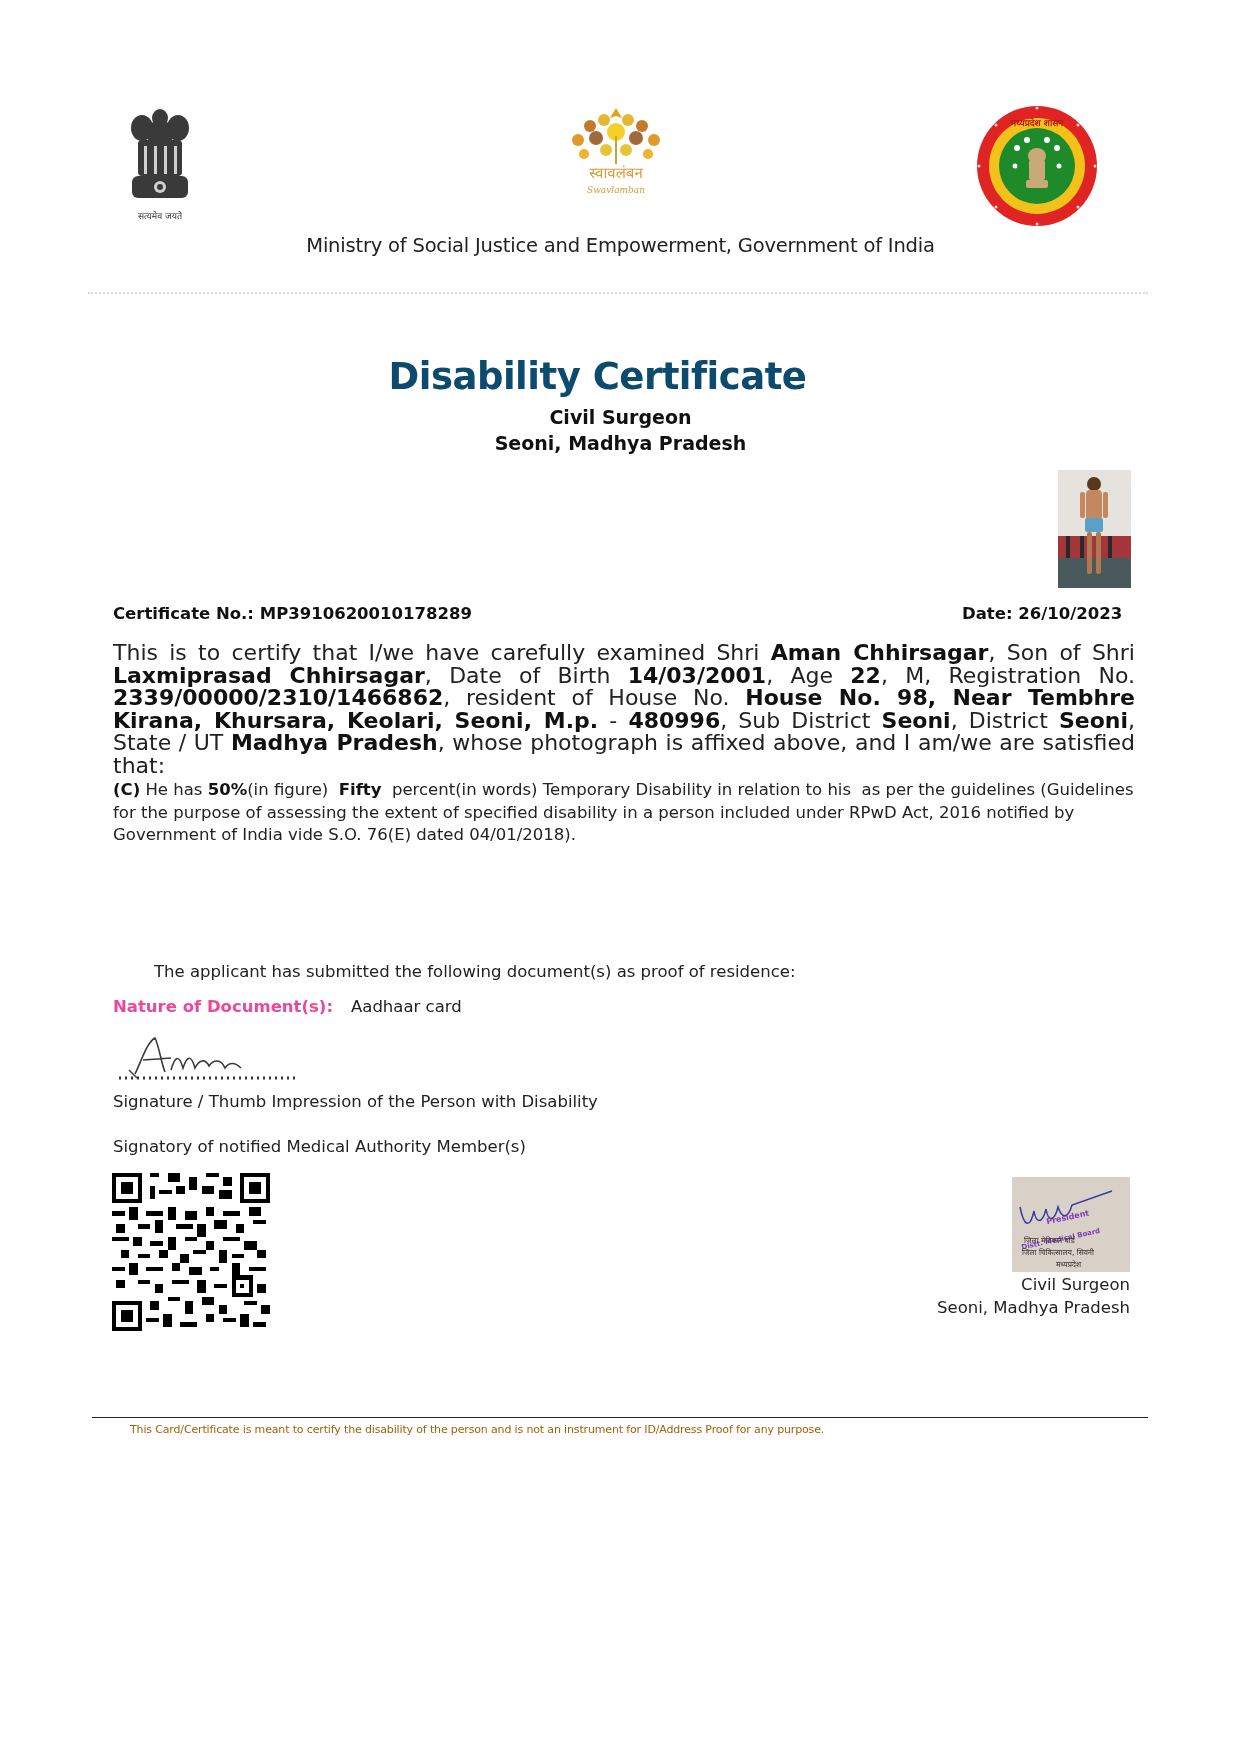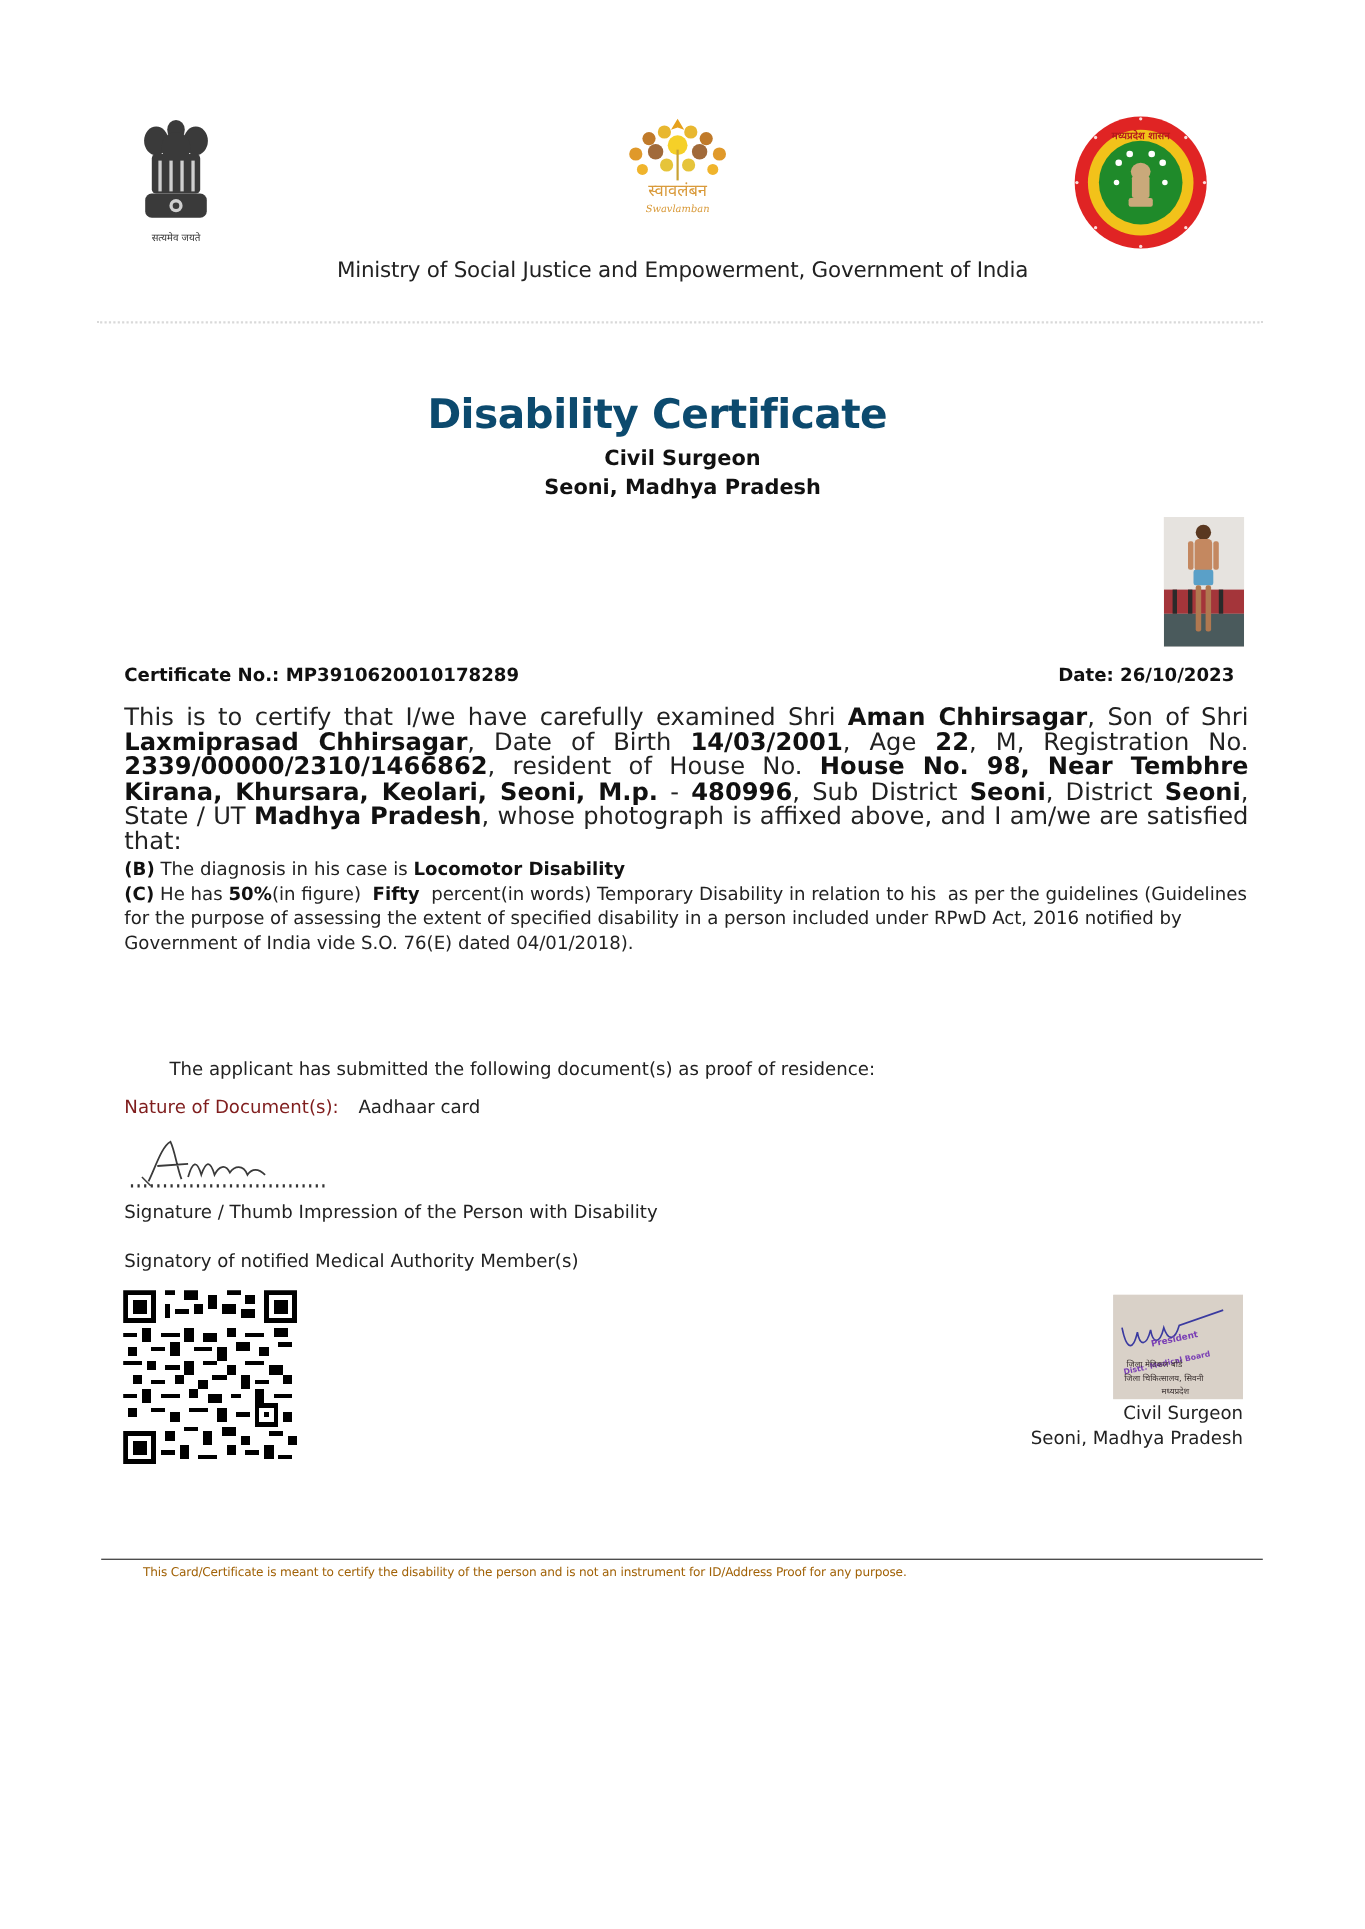--- a/index.html
+++ b/index.html
@@ -52,21 +52,21 @@
     text-align: justify;
   }
   .findings {
     left: 113px; top: 779px; width: 1022px;
     font-size: 16.5px; line-height: 22.5px; color: #222;
   }
   .findings .indent { padding-left: 22px; }
 
   .proof-text { left: 113px; top: 962px; font-size: 16.5px; color: #222; margin-left: 41px; }
   .nature { left: 113px; top: 997px; font-size: 16.5px; color: #222; }
-  .nature .lbl { font-weight: normal; color: #7f1d1d; margin-right: 18px; }
+  .nature .lbl { font-weight: bold; color: #ec4899; margin-right: 18px; }
 
   .applicant-sig { left: 113px; top: 1032px; width: 190px; height: 50px; }
   .sig-caption { left: 113px; top: 1092px; font-size: 16.5px; color: #222; }
   .signatory { left: 113px; top: 1137px; font-size: 16.5px; color: #222; }
 
   .qr { left: 112px; top: 1173px; width: 158px; height: 158px; }
 
   .auth-sig { left: 1012px; top: 1177px; width: 118px; height: 95px; background: #d8cfc7; overflow: hidden; }
   .auth-title { right: 111px; top: 1273px; font-size: 16.5px; line-height: 23px; text-align: right; color: #222; }
 
@@ -192,21 +192,20 @@
   <span>MP3910620010178289</span>
 </div>
 <div class="abs cert-date">
   <span>Date:</span>
   <span>26/10/2023</span>
 </div>
 
 <div class="abs para"><span>This is to certify that I/we have carefully examined Shri</span> <b>Aman Chhirsagar</b><span>, Son of Shri</span> <b>Laxmiprasad Chhirsagar</b><span>, Date of Birth</span> <b>14/03/2001</b><span>, Age</span> <b>22</b><span>, M, Registration No.</span> <b>2339/00000/2310/1466862</b><span>, resident of House No.</span> <b>House No. 98, Near Tembhre Kirana, Khursara, Keolari, Seoni, M.p.</b><span> - </span><b>480996</b><span>, Sub District</span> <b>Seoni</b><span>, District</span> <b>Seoni</b><span>, State / UT</span> <b>Madhya Pradesh</b><span>, whose photograph is affixed above, and I am/we are satisfied that:</span></div>
 
 <div class="abs findings">
-  <div><b>(B)</b><span style="white-space:pre"> The diagnosis in his case is </span><b>Locomotor Disability</b></div>
   <div><b>(C)</b><span style="white-space:pre"> He has </span><b>50%</b><span style="white-space:pre">(in figure)  </span><b>Fifty</b><span style="white-space:pre-wrap">  percent(in words) Temporary Disability in relation to his  as per the guidelines (Guidelines for the purpose of assessing the extent of specified disability in a person included under RPwD Act, 2016 notified by Government of India vide S.O. 76(E) dated 04/01/2018).</span></div>
 </div>
 
 <div class="abs proof-text">The applicant has submitted the following document(s) as proof of residence:</div>
 <div class="abs nature">
   <span class="lbl">Nature of Document(s):</span><span>Aadhaar card</span>
 </div>
 
 <div class="abs applicant-sig">
   <svg width="190" height="50" viewBox="0 0 190 50">

